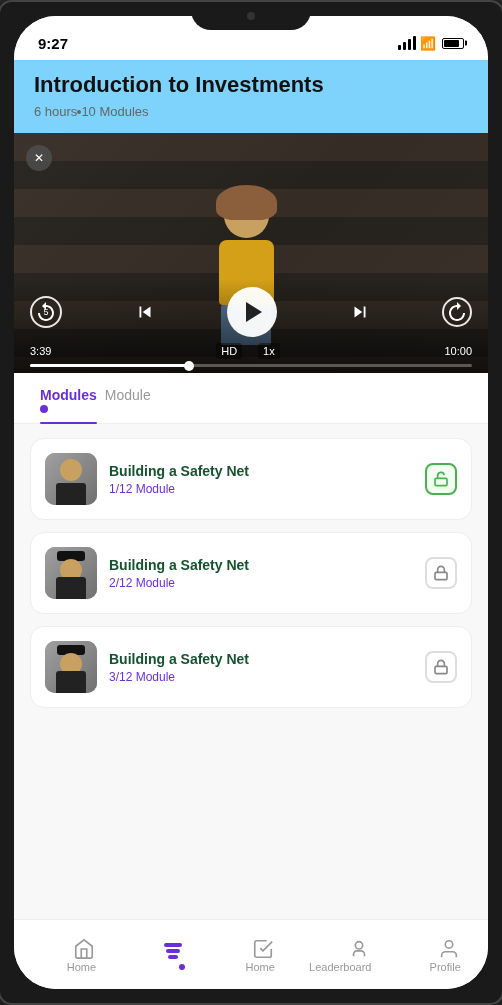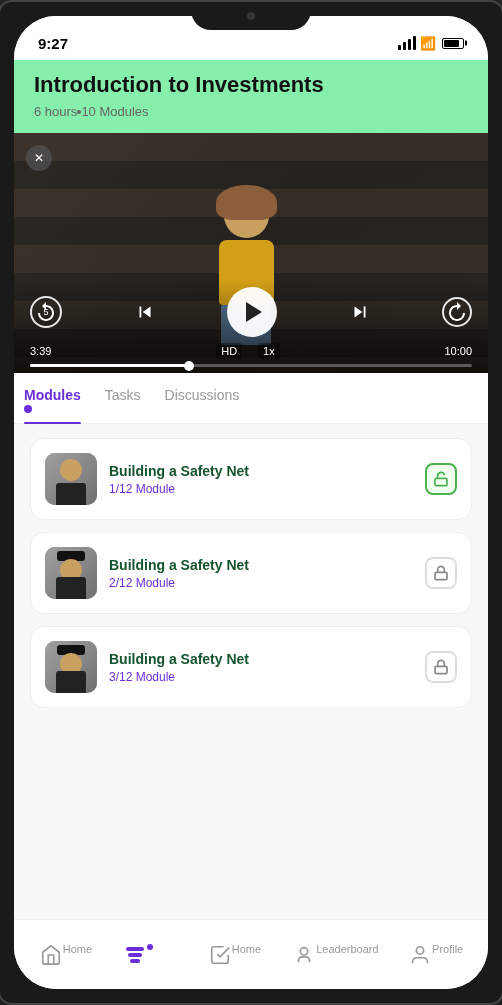--- a/index.html
+++ b/index.html
@@ -113,21 +113,21 @@
     
     .content {
       height: calc(100% - 44px);
       overflow: hidden;
       display: flex;
       flex-direction: column;
     }
     
     .header {
       padding: 12px 20px 14px;
-      background: #86efac;
+      background: #7dd3fc;
     }
     .course-title {
       font-size: 22px;
       font-weight: 700;
       color: #111;
       line-height: 1.2;
     }
     .course-meta {
       display: flex;
       align-items: center;
@@ -333,24 +333,24 @@
       right: -5px;
       top: 50%;
       transform: translateY(-50%);
       width: 10px;
       height: 10px;
       background: #fff;
       border-radius: 50%;
     }
     
     .tabs-container {
-      padding: 0 10px;
+      padding: 0 26px;
       border-bottom: 1px solid #eee;
       display: flex;
-      gap: 24px;
+      gap: 8px;
       background: #fff;
       flex-shrink: 0;
     }
     .tab {
       padding: 14px 0 10px;
       font-size: 14px;
       cursor: pointer;
       position: relative;
       color: #999;
     }
@@ -475,22 +475,22 @@
       background: #fff;
       border-top: 1px solid #eee;
       display: flex;
       align-items: center;
       justify-content: space-around;
       padding: 0 10px;
       flex-shrink: 0;
     }
     .nav-item {
       display: flex;
-      flex-direction: row;
-      align-items: flex-start;
+      flex-direction: column;
+      align-items: flex-end;
       cursor: pointer;
       min-width: 55px;
     }
     .nav-icon {
       width: 24px;
       height: 24px;
       display: flex;
       align-items: center;
       justify-content: center;
     }
@@ -618,24 +618,21 @@
           </div>
         </div>
       </div>
 
       <div class="tabs-container">
         <div class="tab active">
           <span>Modules</span>
           <div class="tab-indicator-dot"></div>
         </div>
         <div class="tab">
-          <span>Tasks</span>
-        </div>
-        <div class="tab">
-          <span>Discussions</span>
+          <span>Module</span>
         </div>
       </div>
 
       <div class="modules-list">
 
         <div class="module-card">
           <div class="module-thumb">
             <div class="thumb-person">
               <div class="thumb-head"></div>
               <div class="thumb-body"></div>

